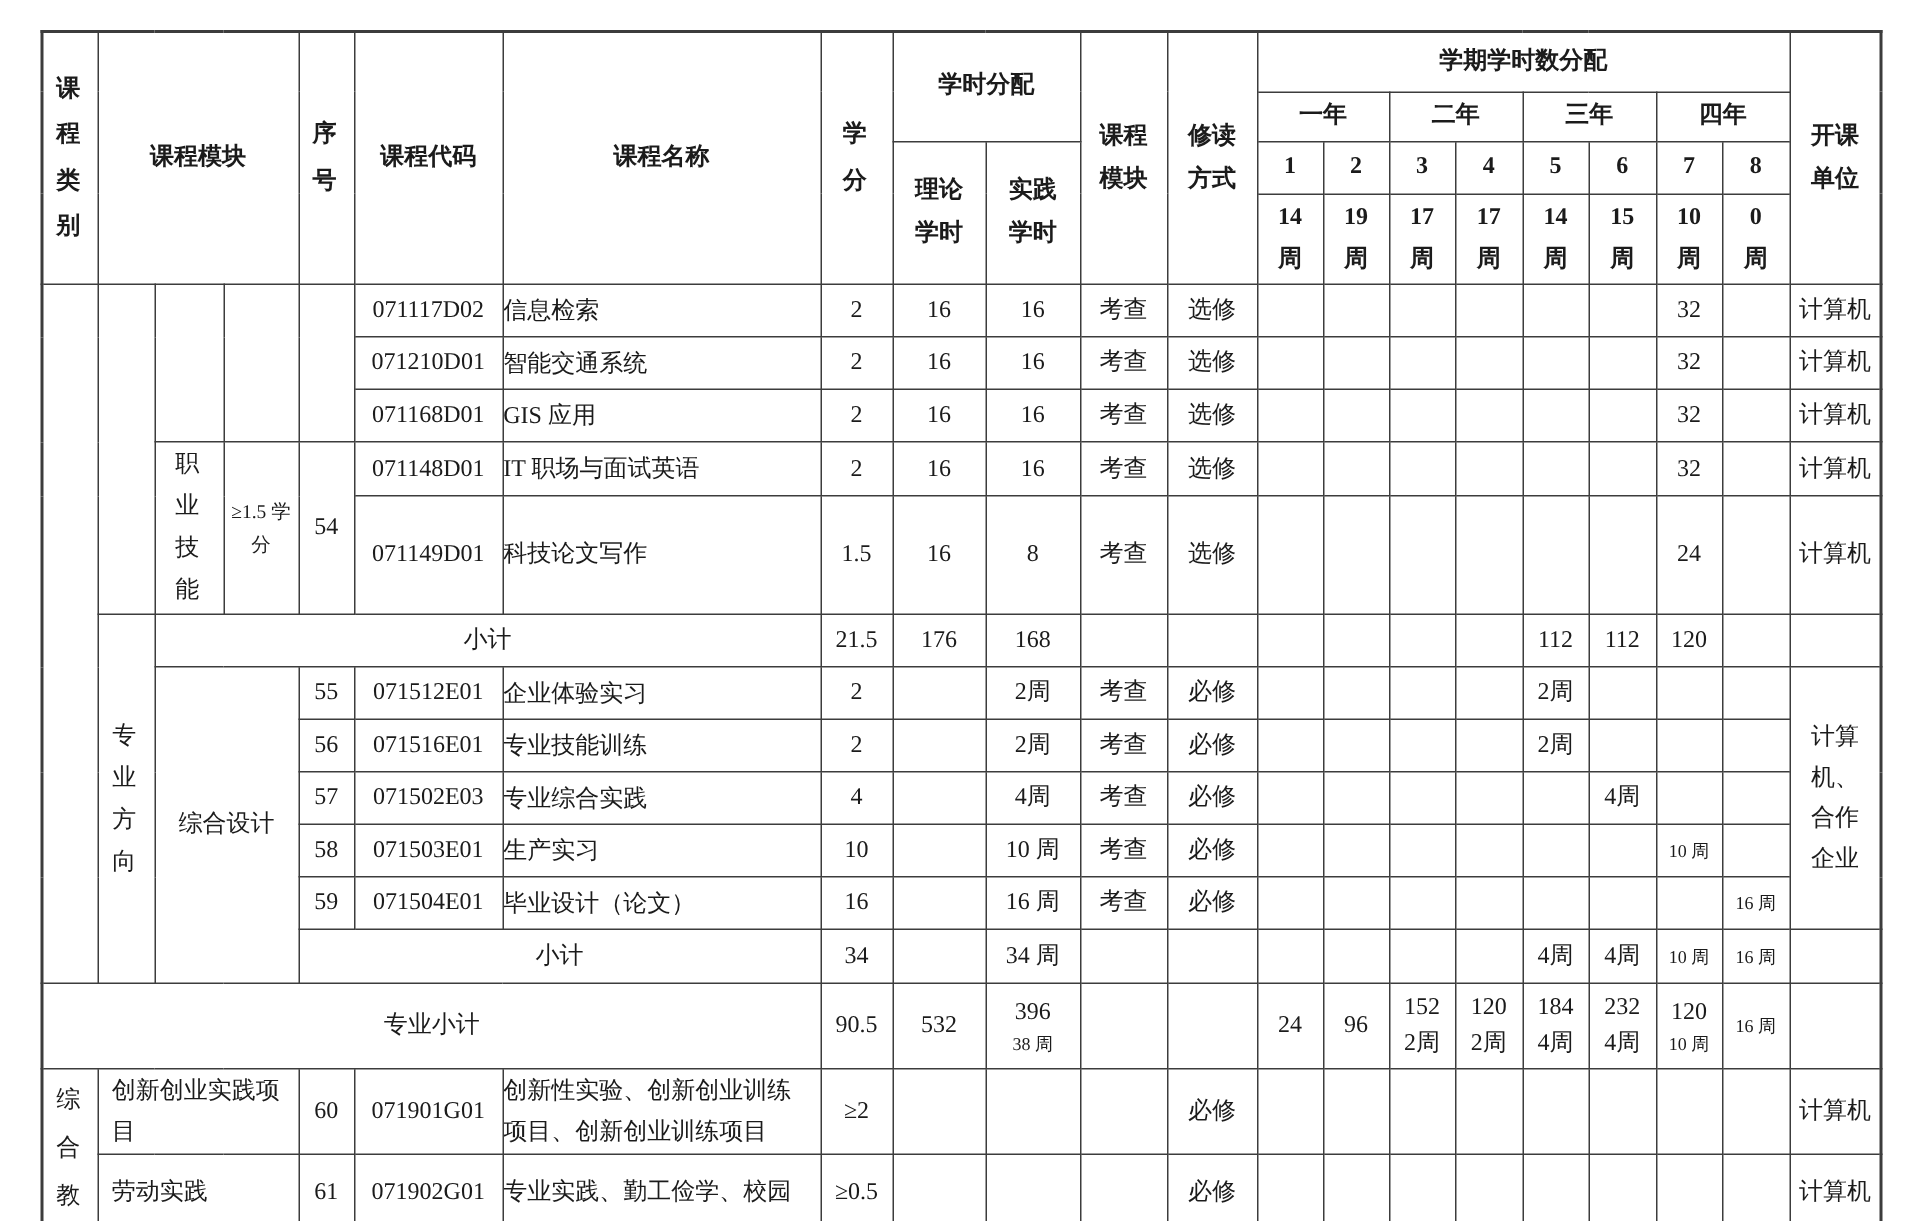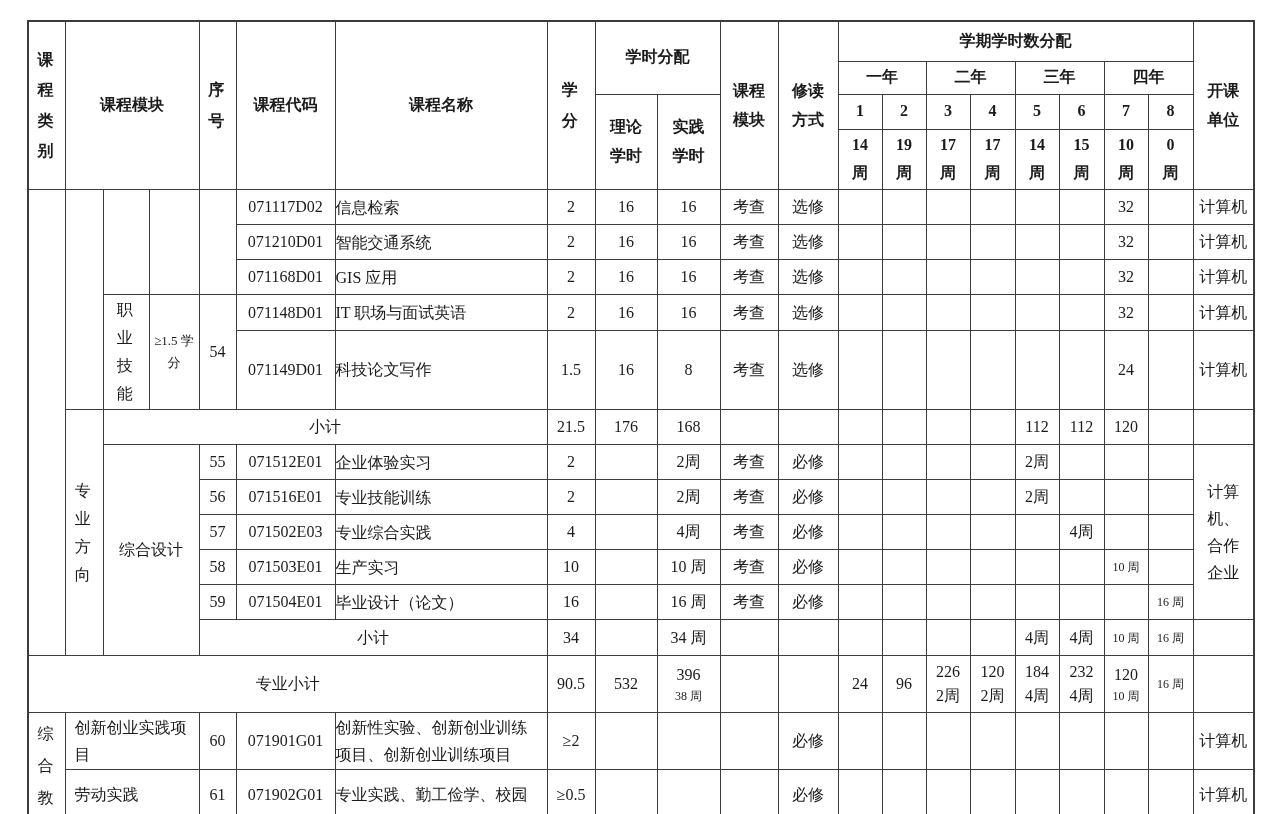--- a/index.html
+++ b/index.html
@@ -351,21 +351,21 @@
     <td>532</td>
     <td class="two">
             <span>396</span>
             <span class="sm" style="font-size:12px">38 周</span>
           </td>
     <td></td>
     <td></td>
     <td>24</td>
     <td>96</td>
     <td class="two">
-            <span>226</span>
+            <span>152</span>
             <span>2周</span>
           </td>
     <td class="two">
             <span>120</span>
             <span>2周</span>
           </td>
     <td class="two">
             <span>184</span>
             <span>4周</span>
           </td>

